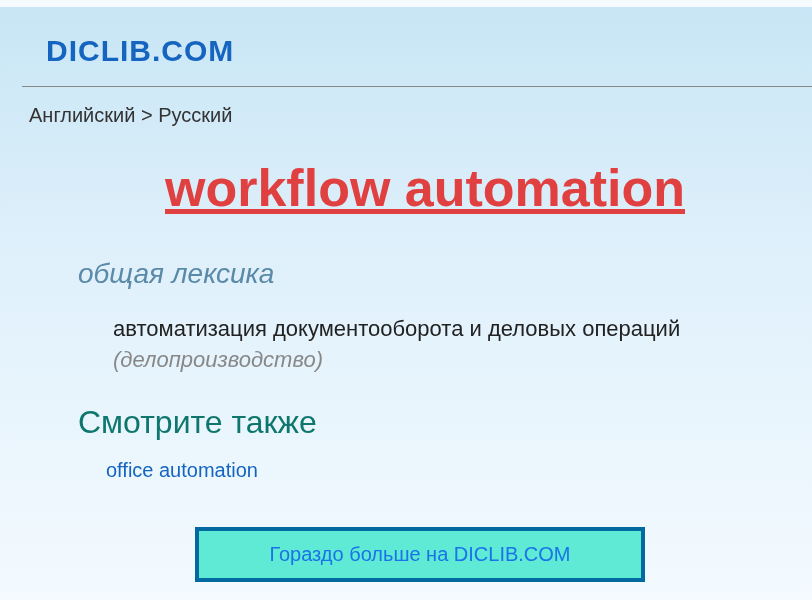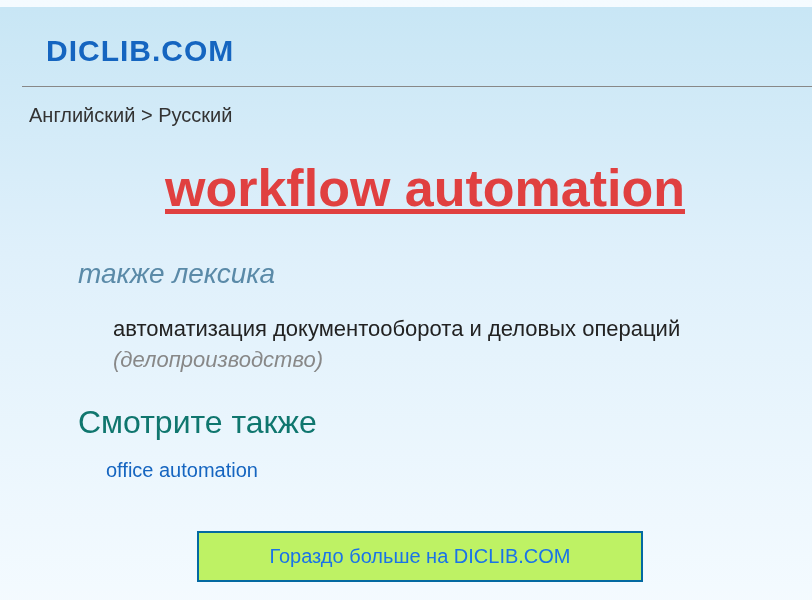--- a/index.html
+++ b/index.html
@@ -83,43 +83,43 @@
     }
     .bottom-button-wrap {
       position: absolute;
       bottom: 18px;
       left: 0;
       right: 0;
       display: flex;
       justify-content: center;
     }
     .bottom-button {
-      border: 2px solid #0369a1;
-      background: #bef264;
+      border: 4px solid #0369a1;
+      background: #5eead4;
       color: #1a73e8;
       font-size: 20px;
       padding: 12px 70px;
       cursor: pointer;
       font-family: inherit;
     }
   </style>
 </head>
 <body>
 
 <div class="header">
   <div class="site-title">DICLIB.COM</div>
 </div>
 
 <hr class="divider">
 
 <div class="breadcrumb">Английский &gt; Русский</div>
 
 <div class="content">
   <div class="term">workflow automation</div>
-  <div class="category">также лексика</div>
+  <div class="category">общая лексика</div>
   <div class="definition">
     <span>автоматизация документооборота и деловых операций </span><span class="definition-note">(делопроизводство)</span>
   </div>
   <div class="see-also-heading">Смотрите также</div>
   <div class="see-also-item">office automation</div>
 </div>
 
 <div class="bottom-button-wrap">
   <button class="bottom-button">Гораздо больше на DICLIB.COM</button>
 </div>

